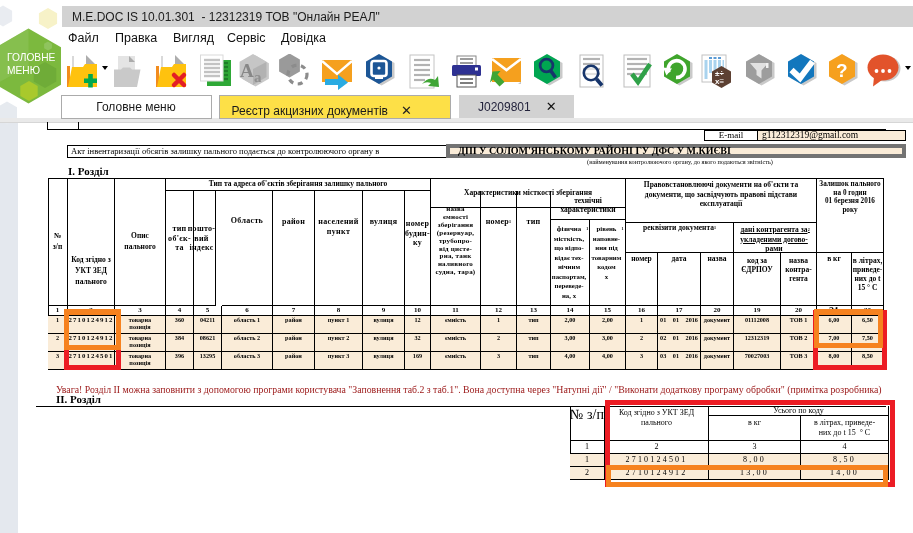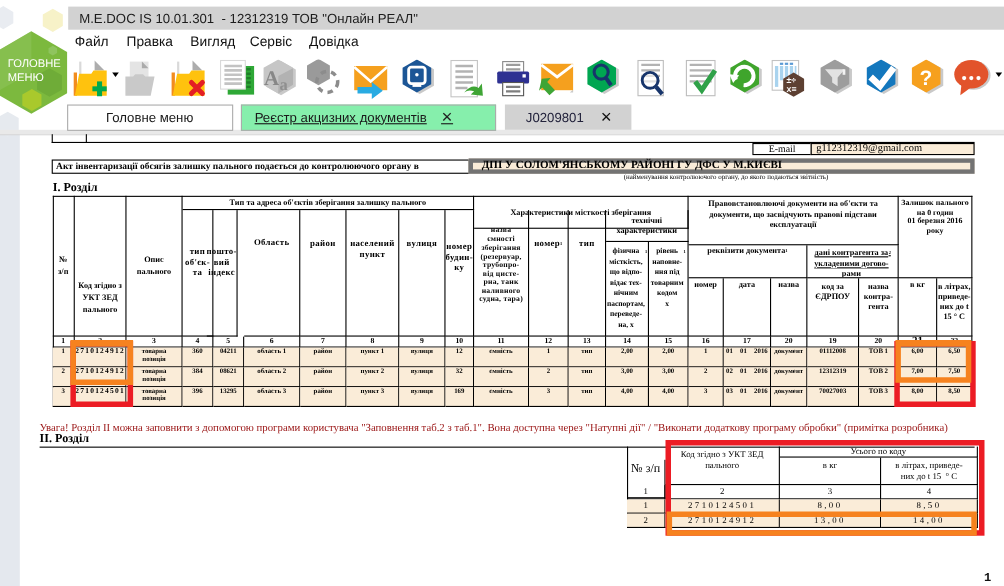--- a/index.html
+++ b/index.html
@@ -1,17 +1,17 @@
 <!DOCTYPE html>
 <html><head><meta charset="utf-8"><style>
 
 html,body{margin:0;padding:0;}
 body{width:913px;height:533px;position:relative;background:#fff;overflow:hidden;
  font-family:"Liberation Sans",sans-serif;}
-.ser{font-family:"Liberation Serif",serif;}
+.ser{font-family:"Liberation Serif",serif;margin-left:20px;}
 .cell{position:absolute;box-sizing:border-box;border-right:1px solid #000;border-bottom:1px solid #000;
  font-family:"Liberation Serif",serif;color:#000;text-align:center;overflow:hidden;
  display:flex;align-items:center;justify-content:center;line-height:6px;font-size:5px;font-weight:bold;}
 sup{font-size:4px;vertical-align:super;}
 </style></head><body>
 
 <div style="position:absolute;left:0px;top:122px;width:17.5px;height:411px;background:#E4E8EE;"></div>
 <svg style="position:absolute;left:0;top:0" width="80" height="135" viewBox="0 0 80 135">
 <polygon points="48.0,8.0 57.1,13.2 57.1,23.7 48.0,29.0 38.9,23.8 38.9,13.2" fill="#F7F2C8"></polygon>
 <polygon points="3.0,5.5 12.1,10.8 12.1,21.2 3.0,26.5 -6.1,21.3 -6.1,10.8" fill="#E9ECF1"></polygon>
@@ -197,37 +197,37 @@
 <polygon points="8,23 16,26 7,32.5" fill="#E2532B"></polygon>
 <circle cx="10.5" cy="17" r="1.9" fill="#fff"></circle>
     <circle cx="17" cy="17" r="1.9" fill="#fff"></circle>
     <circle cx="23.5" cy="17" r="1.9" fill="#fff"></circle>
   </svg>
 <div style="position:absolute;left:101.5px;top:66px;width:0px;height:0px;border-left:3.5px solid transparent;border-right:3.5px solid transparent;border-top:4.5px solid #000;"></div>
 <div style="position:absolute;left:904.5px;top:66px;width:0px;height:0px;border-left:3.5px solid transparent;border-right:3.5px solid transparent;border-top:4.5px solid #000;"></div>
 <div style="position:absolute;left:0px;top:117.5px;width:913px;height:4.5px;background:#E9E9E9;"></div>
 <div style="position:absolute;left:0px;top:121.5px;width:913px;height:1px;background:#D6D6D6;"></div>
 <div style="position:absolute;left:60.5px;top:94.5px;width:151px;height:24px;background:#fff;border:1px solid #ABABAB;box-sizing:border-box;display:flex;align-items:center;justify-content:center;font-size:12px;color:#1a1a1a;">Головне меню</div>
-<div style="position:absolute;left:218.5px;top:94.5px;width:232px;height:24px;background:#86efac;border:1px solid #ABABAB;box-sizing:border-box;display:flex;align-items:center;font-size:12px;color:#1a1a1a;text-decoration:underline;">
+<div style="position:absolute;left:218.5px;top:94.5px;width:232px;height:24px;background:#fde047;border:1px solid #ABABAB;box-sizing:border-box;display:flex;align-items:flex-end;font-size:12px;color:#1a1a1a;">
     <span style="margin-left:12px;">Реєстр акцизних документів</span>
     <span style="margin-left:13px;font-size:13px;color:#222;">✕</span>
   </div>
 <div style="position:absolute;left:459px;top:95px;width:115px;height:23px;background:#D2D2D2;display:flex;align-items:center;font-size:12px;color:#23233C;">
     <span style="margin-left:19px;">J0209801</span>
     <span style="margin-left:15px;font-size:13px;color:#111;">✕</span>
   </div>
 <div style="position:absolute;left:47px;top:122px;width:1px;height:7.5px;background:#000;"></div>
 <div style="position:absolute;left:78px;top:122px;width:1px;height:7.5px;background:#000;"></div>
 <div style="position:absolute;left:47px;top:129px;width:839px;height:1px;background:#000;"></div>
 <div class="ser" style="position:absolute;left:684px;top:129.5px;width:54px;height:11.5px;border:1px solid #000;box-sizing:border-box;display:flex;align-items:center;justify-content:center;font-size:9px;">E-mail</div>
 <div class="ser" style="position:absolute;left:737px;top:129.5px;width:149px;height:11.5px;border:1px solid #000;box-sizing:border-box;background:#FAECD8;display:flex;align-items:center;font-size:9.5px;">
     <span style="margin-left:4px;">g112312319@gmail.com</span>
   </div>
 <div class="ser" style="position:absolute;left:47px;top:144.5px;width:380px;height:13px;border:1px solid #000;box-sizing:border-box;display:flex;align-items:center;font-size:8.6px;">
-    <span style="margin-left:3px;white-space:nowrap;font-weight:bold;">Акт інвентаризації обсягів залишку пального подається до контролюючого органу в</span>
+    <span style="margin-left:3px;white-space:nowrap;">Акт інвентаризації обсягів залишку пального подається до контролюючого органу в</span>
   </div>
 <div class="ser" style="position:absolute;left:426px;top:144px;width:460px;height:13.5px;border:4px solid #737373;box-sizing:border-box;background:#FAECD8;display:flex;align-items:center;font-size:10px;font-weight:bold;">
     <span style="margin-left:8px;white-space:nowrap;">ДПІ У СОЛОМ'ЯНСЬКОМУ РАЙОНІ ГУ ДФС У М.КИЄВІ</span>
   </div>
 <div class="ser" style="position:absolute;left:520px;top:158px;width:280px;height:8px;font-size:6.3px;text-align:center;">(найменування контролюючого органу, до якого подаються звітність)</div>
 <div class="ser" style="position:absolute;left:48px;top:164.5px;width:100px;height:12px;font-size:11px;font-weight:bold;">І. Розділ</div>
 <div style="position:absolute;left:48px;top:178px;width:1px;height:192px;background:#000;"></div>
 <div style="position:absolute;left:48px;top:178px;width:836px;height:1px;background:#000;"></div>
 <div class="cell" style="left:48px;top:178px;width:20px;height:128px;align-items:flex-start;padding-top:52px;font-size:7.5px;line-height:11px;">№<br>з/п</div>
 <div class="cell" style="left:68px;top:178px;width:47px;height:128px;align-items:flex-start;padding-top:76px;font-size:7.5px;line-height:11px;">Код згідно з<br>УКТ ЗЕД<br>пального</div>
@@ -347,21 +347,21 @@
 <div class="cell" style="left:817px;top:352px;width:35px;height:18px;align-items:flex-start;padding-top:0px;background:#FAECD8;font-size:6.2px;line-height:7px;">8,00</div>
 <div class="cell" style="left:852px;top:352px;width:32px;height:18px;align-items:flex-start;padding-top:0px;background:#FAECD8;font-size:6.2px;line-height:7px;">8,50</div>
 <div style="position:absolute;left:63.5px;top:309.5px;width:57px;height:60.5px;border:5px solid #EC1C24;box-sizing:border-box;"></div>
 <div style="position:absolute;left:64px;top:309px;width:56.5px;height:41px;border-style:solid;border-color:#F6821F;border-width:6px 5.5px 5.5px 5.5px;box-sizing:border-box;"></div>
 <div style="position:absolute;left:813px;top:309.5px;width:74px;height:60px;border:5px solid #EC1C24;box-sizing:border-box;"></div>
 <div style="position:absolute;left:814px;top:309px;width:68.5px;height:38.5px;border-style:solid;border-color:#F6821F;border-width:6px 5.5px 5.5px 5.5px;box-sizing:border-box;"></div>
 <div class="ser" style="position:absolute;left:36px;top:383.5px;width:870px;height:10px;font-size:9.8px;color:#9A1515;white-space:nowrap;">Увага! Розділ ІІ можна заповнити з допомогою програми користувача "Заповнення таб.2 з таб.1". Вона доступна через "Натупні дії" / "Виконати додаткову програму обробки" (примітка розробника)</div>
 <div class="ser" style="position:absolute;left:36px;top:393px;width:100px;height:12px;font-size:11px;font-weight:bold;">ІІ. Розділ</div>
 <div style="position:absolute;left:36px;top:406px;width:850px;height:1px;background:#000;"></div>
 <div style="position:absolute;left:570px;top:406px;width:1px;height:74px;background:#000;"></div>
-<div class="cell" style="left:570px;top:406px;width:35px;height:35px;font-size:11px;line-height:9.5px;font-weight:normal;align-items:flex-start;padding-top:4px;margin-top:12px;">№ з/п</div>
+<div class="cell" style="left:570px;top:406px;width:35px;height:35px;font-size:14px;line-height:9.5px;font-weight:normal;align-items:flex-start;padding-top:4px;">№ з/п</div>
 <div class="cell" style="left:605px;top:406px;width:104px;height:35px;font-size:8px;line-height:9.5px;font-weight:normal;align-items:flex-start;padding-top:2px;">Код згідно з УКТ ЗЕД<br>пального</div>
 <div class="cell" style="left:709px;top:406px;width:180px;height:10px;font-size:8px;line-height:9.5px;font-weight:normal;">Усього по коду</div>
 <div class="cell" style="left:709px;top:416px;width:92px;height:25px;font-size:8px;line-height:9.5px;font-weight:normal;align-items:flex-start;padding-top:2px;">в кг</div>
 <div class="cell" style="left:801px;top:416px;width:88px;height:25px;font-size:8px;line-height:9.5px;font-weight:normal;align-items:flex-start;padding-top:2px;">в літрах, приведе-<br>них до t 15 &nbsp;° С</div>
 <div class="cell" style="left:570px;top:441px;width:35px;height:13px;font-size:8px;line-height:9.5px;font-weight:normal;">1</div>
 <div class="cell" style="left:605px;top:441px;width:104px;height:13px;font-size:8px;line-height:9.5px;font-weight:normal;">2</div>
 <div class="cell" style="left:709px;top:441px;width:92px;height:13px;font-size:8px;line-height:9.5px;font-weight:normal;">3</div>
 <div class="cell" style="left:801px;top:441px;width:88px;height:13px;font-size:8px;line-height:9.5px;font-weight:normal;">4</div>
 <div class="cell" style="left:570px;top:454px;width:35px;height:13px;font-size:8px;line-height:9.5px;font-weight:normal;background:#FAECD8;">1</div>
 <div class="cell" style="left:605px;top:454px;width:104px;height:13px;font-size:8px;line-height:9.5px;font-weight:normal;background:#FAECD8;letter-spacing:2.2px;">2710124501</div>

